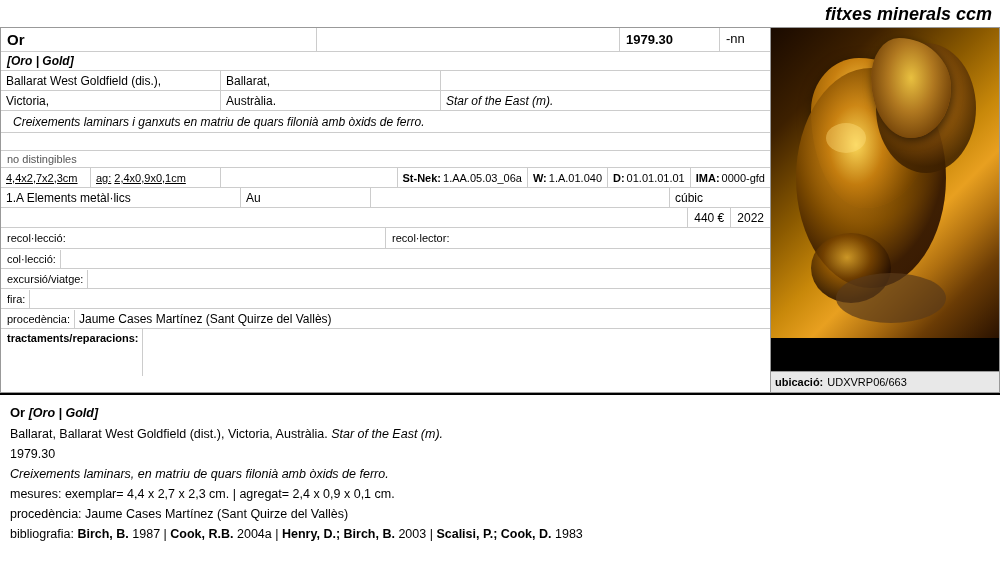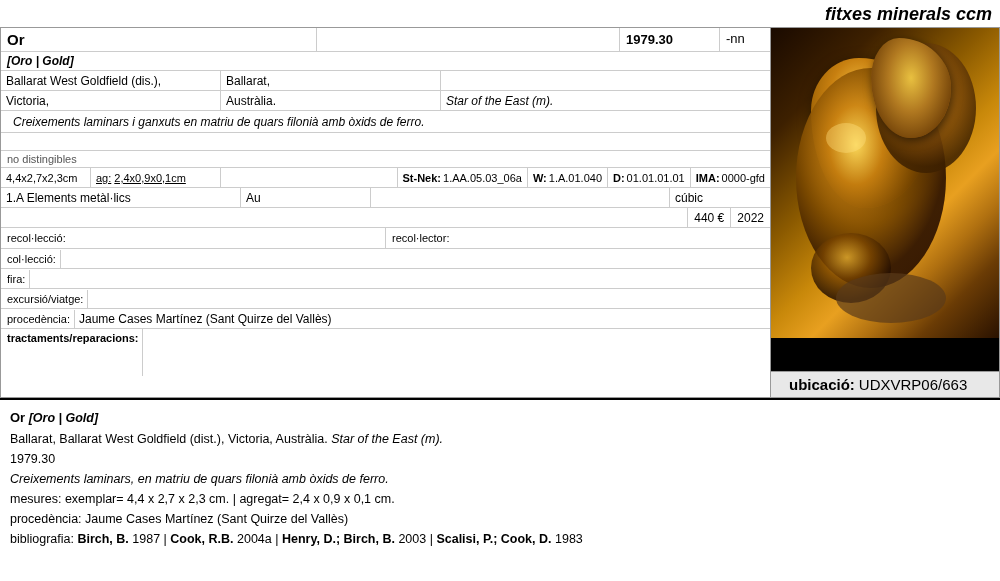--- a/index.html
+++ b/index.html
@@ -69,22 +69,22 @@
       top: 10px; left: 100px;
       width: 80px; height: 100px;
       background: radial-gradient(ellipse at 50% 40%, #e8c040 0%, #b07820 40%, #6b3c05 80%);
       border-radius: 35% 65% 50% 50% / 40% 50% 50% 60%;
       box-shadow: 2px 3px 10px rgba(0,0,0,0.6);
     }
 
     .ubicacio-bar {
       background: #f0f0f0;
       width: 100%;
-      padding: 4px 18px;
-      font-size: 15px;
+      padding: 4px 4px;
+      font-size: 11px;
       display: flex;
       align-items: center;
       border-top: 1px solid #999;
       color: #000;
       margin-top: 33px;
     }
 
     .ubicacio-bar .label {
       font-weight: bold;
       margin-right: 4px;
@@ -350,21 +350,21 @@
       <span>Creixements laminars i ganxuts en matriu de quars filonià amb òxids de ferro.</span>
     </div>
 
     <div style="border-bottom: 1px solid #ccc; min-height: 18px;"></div>
 
     <div class="no-dist">
       <span>no distingibles</span>
     </div>
 
     <div class="meas-row">
-      <div class="meas-cell" style="width: 90px;">
+      <div class="meas-cell" style="width: 90px; text-decoration: underline;">
         <span>4,4x2,7x2,3cm</span>
       </div>
       <div class="meas-cell" style="width: 130px; text-decoration: underline;">
         <span style="margin-right:3px;">ag:</span>
         <span>2,4x0,9x0,1cm</span>
       </div>
       <div class="meas-cell" style="flex:1;"></div>
       <div class="meas-cell">
         <span style="font-weight:bold; margin-right:2px;">St-Nek:</span>
         <span>1.AA.05.03_06a</span>
@@ -417,28 +417,28 @@
     </div>
 
     <div class="field-row">
       <span class="field-label">col·lecció:</span>
       <div class="field-value">
         <input class="input-field" type="text" style="">
       </div>
     </div>
 
     <div class="field-row">
-      <span class="field-label">fira:</span>
+      <span class="field-label">excursió/viatge:</span>
       <div class="field-value">
         <input class="input-field" type="text" style="">
       </div>
     </div>
 
     <div class="field-row">
-      <span class="field-label">excursió/viatge:</span>
+      <span class="field-label">fira:</span>
       <div class="field-value">
         <input class="input-field" type="text" style="">
       </div>
     </div>
 
     <div class="field-row">
       <span class="field-label">procedència:</span>
       <div class="field-value">
         <span>Jaume Cases Martínez (Sant Quirze del Vallès)</span>
       </div>

